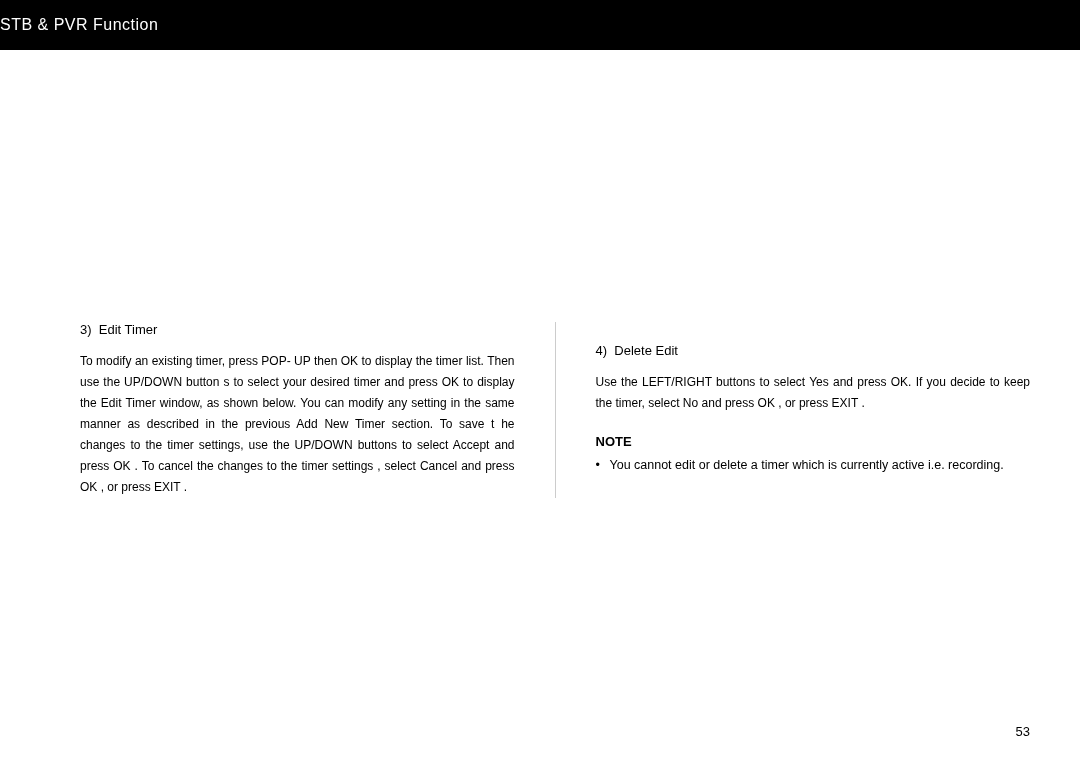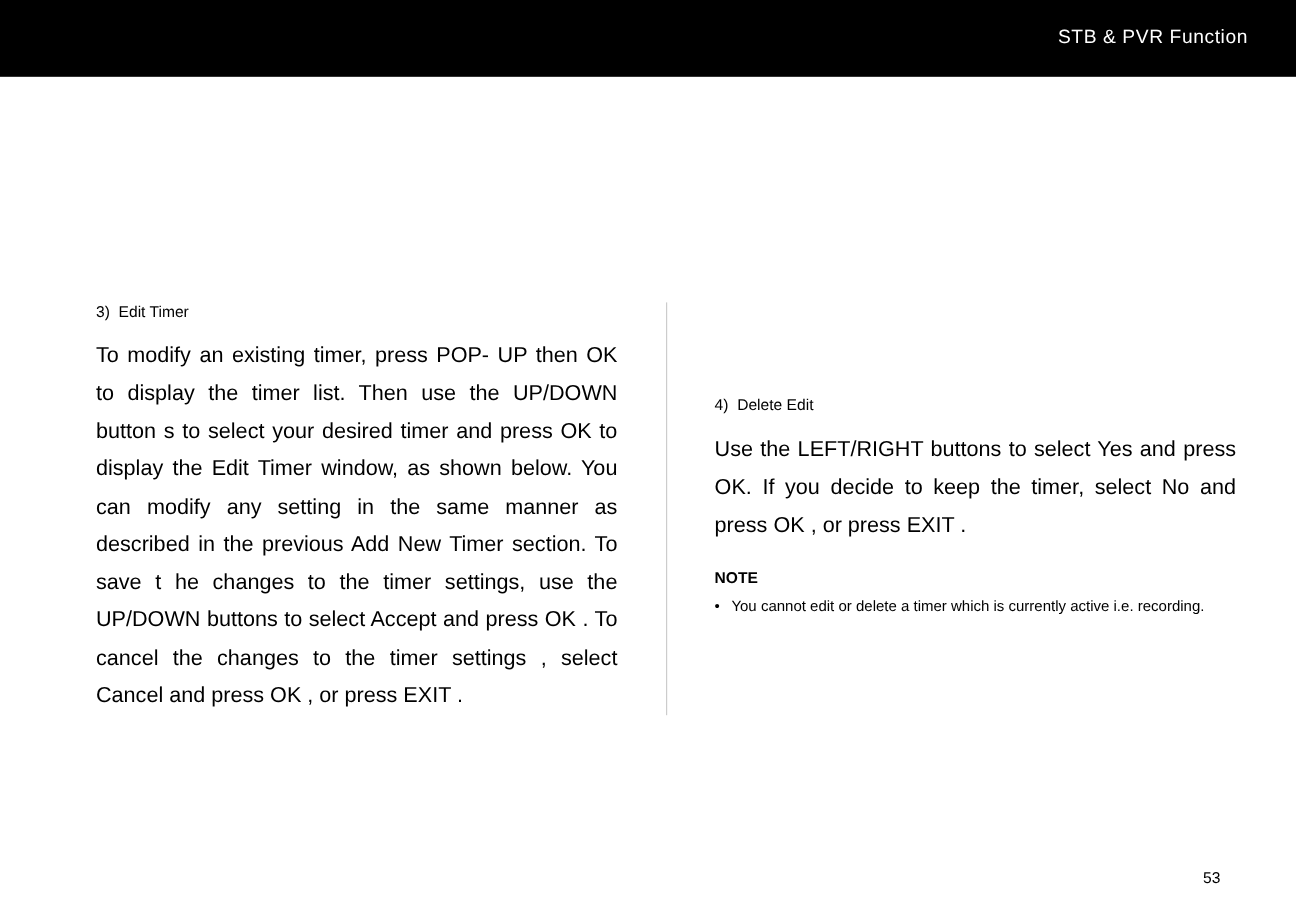--- a/index.html
+++ b/index.html
@@ -13,24 +13,24 @@
       height: 759px;
       background: #ffffff;
       font-family: Arial, sans-serif;
       font-size: 13px;
       color: #000000;
       overflow: hidden;
     }
 
     .header {
       background: #000000;
-      height: 64px;
+      height: 50px;
       display: flex;
       align-items: center;
-      justify-content: flex-end;
+      justify-content: flex-start;
       padding-right: 40px;
     }
 
     .header-title {
       color: #ffffff;
       font-size: 16px;
       font-weight: normal;
       letter-spacing: 0.5px;
     }
 
@@ -53,30 +53,30 @@
     }
 
     .section-title {
       font-size: 13px;
       font-weight: normal;
       margin-bottom: 14px;
       color: #000;
     }
 
     .section-body {
-      font-size: 18px;
+      font-size: 12px;
       line-height: 1.75;
       color: #000;
       text-align: justify;
     }
 
     .page-number {
       position: absolute;
       bottom: 20px;
-      right: 63px;
+      right: 50px;
       font-size: 13px;
       color: #000;
     }
 
     .note-section {
       margin-top: 20px;
     }
 
     .note-title {
       font-weight: bold;

